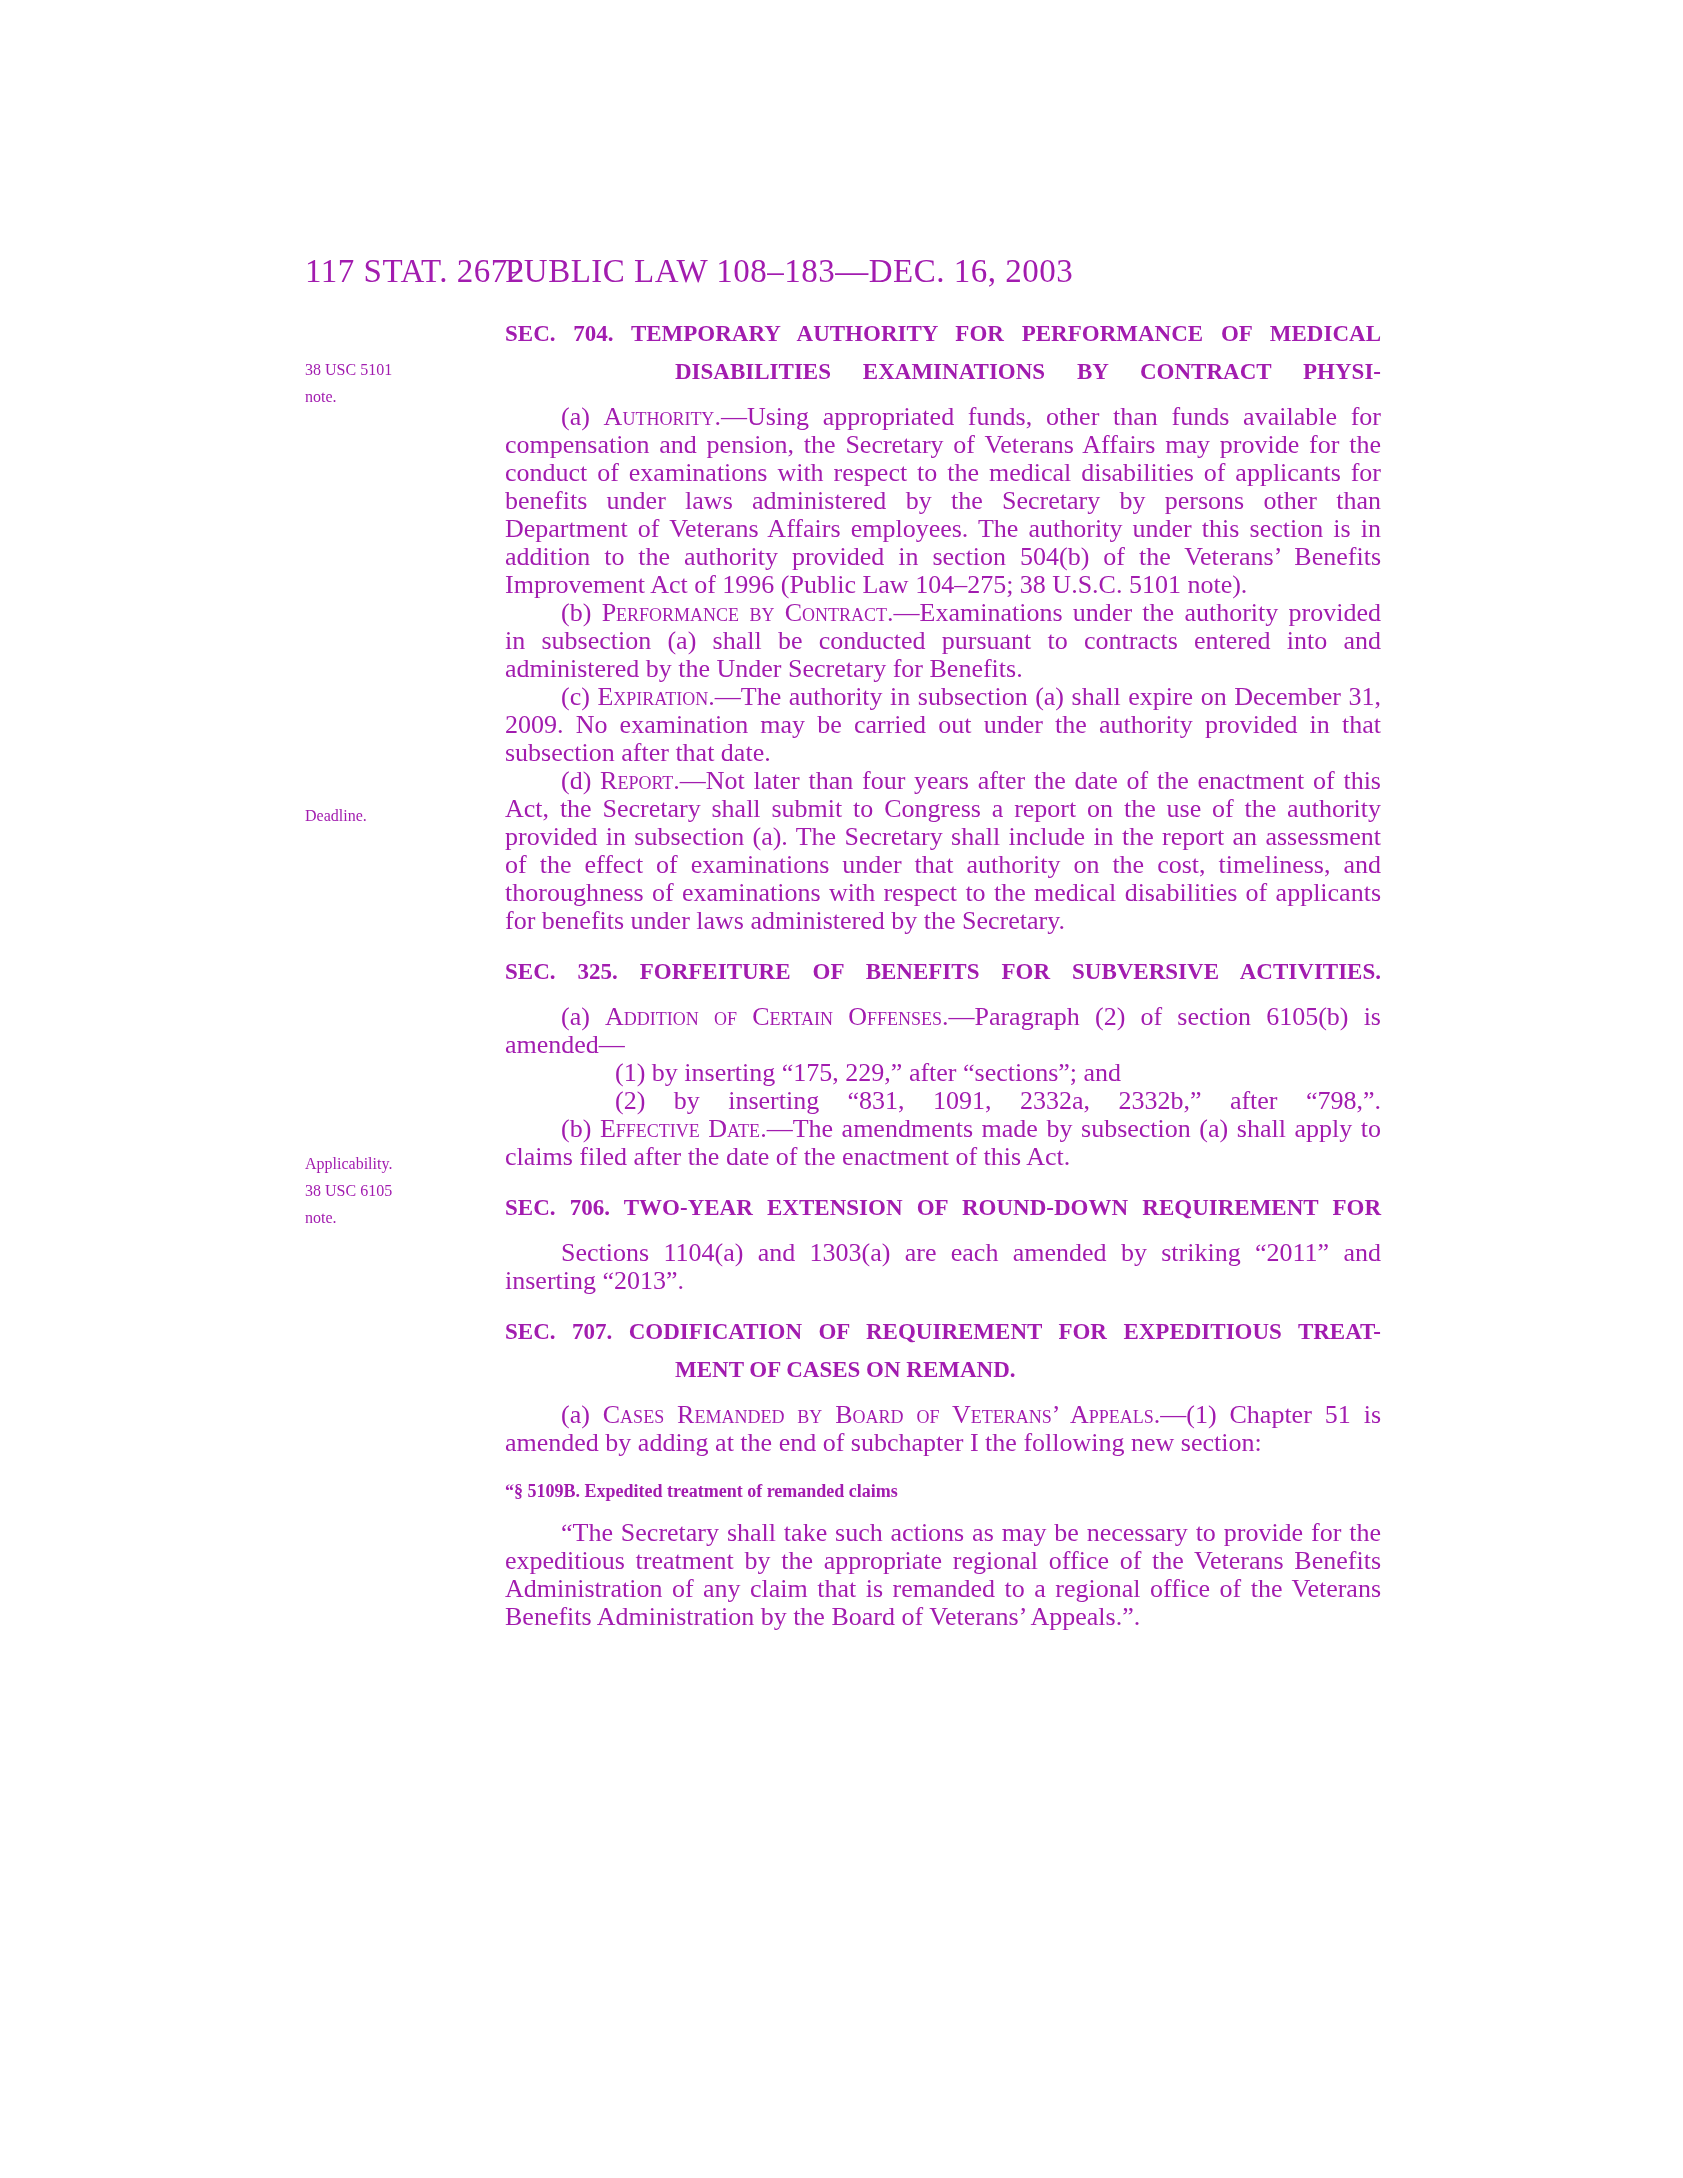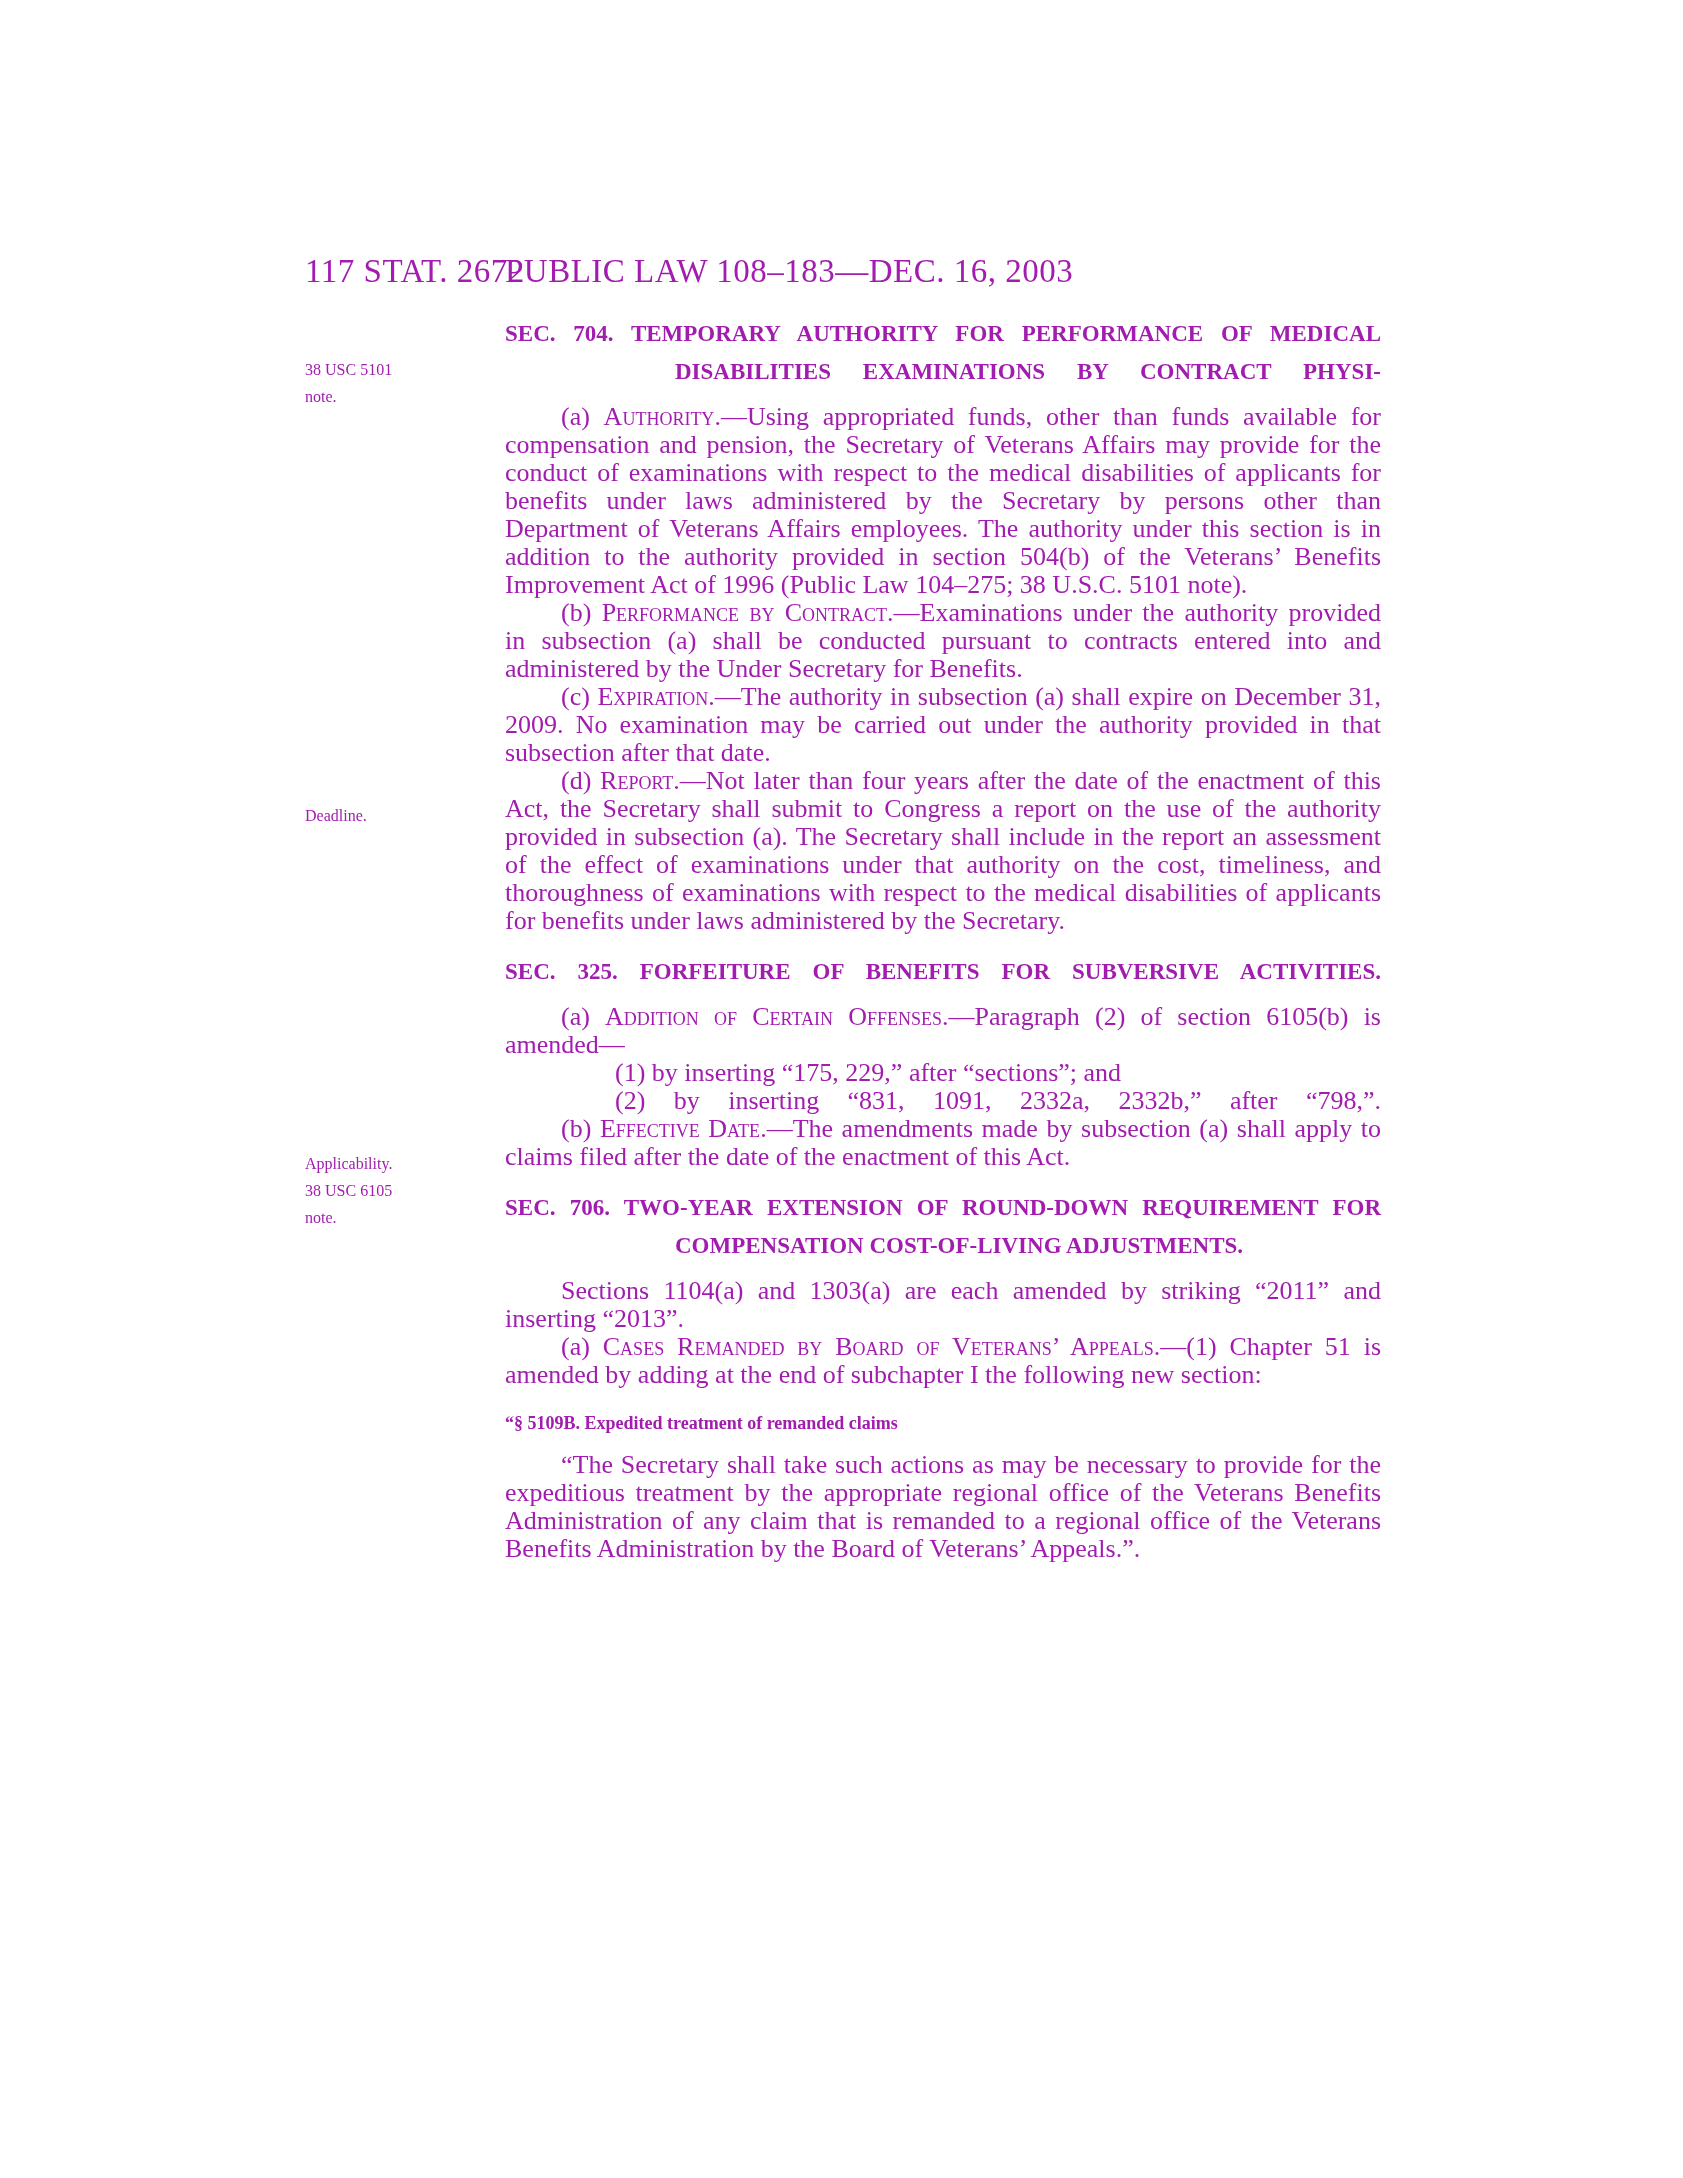--- a/index.html
+++ b/index.html
@@ -106,25 +106,28 @@
 
     <div class="para">
       <div class="mnote">
         <div>Applicability.</div>
         <div>38 USC 6105</div>
         <div>note.</div>
       </div><span>(b) </span><span class="sc">Effective Date</span><span>.—The amendments made by subsection (a) shall apply to claims filed after the date of the enactment of this Act.</span></div>
 
     <div class="law-heading">
       <div class="hline jfull">SEC. 706. TWO-YEAR EXTENSION OF ROUND-DOWN REQUIREMENT FOR</div>
-      <div class="hline cont">COMPENSATION COST-OF-LIVING ADJUSTMENTS.</div>
     </div>
 
     <div class="para"><span>Sections 1104(a) and 1303(a) are each amended by striking “2011” and inserting “2013”.</span></div>
 
+    <div class="law-heading">
+      <div class="hline jfull">SEC. 707. CODIFICATION OF REQUIREMENT FOR EXPEDITIOUS TREAT-</div>
+      <div class="hline cont">MENT OF CASES ON REMAND.</div>
+    </div>
 
     <div class="para"><span>(a) </span><span class="sc">Cases Remanded by Board of Veterans’ Appeals</span><span>.—(1) Chapter 51 is amended by adding at the end of subchapter I the following new section:</span></div>
 
     <div class="qheading">“§ 5109B. Expedited treatment of remanded claims</div>
 
     <div class="para"><span>“The Secretary shall take such actions as may be necessary to provide for the expeditious treatment by the appropriate regional office of the Veterans Benefits Administration of any claim that is remanded to a regional office of the Veterans Benefits Administration by the Board of Veterans’ Appeals.”.</span></div>
 
   </div>
 </div>
 

